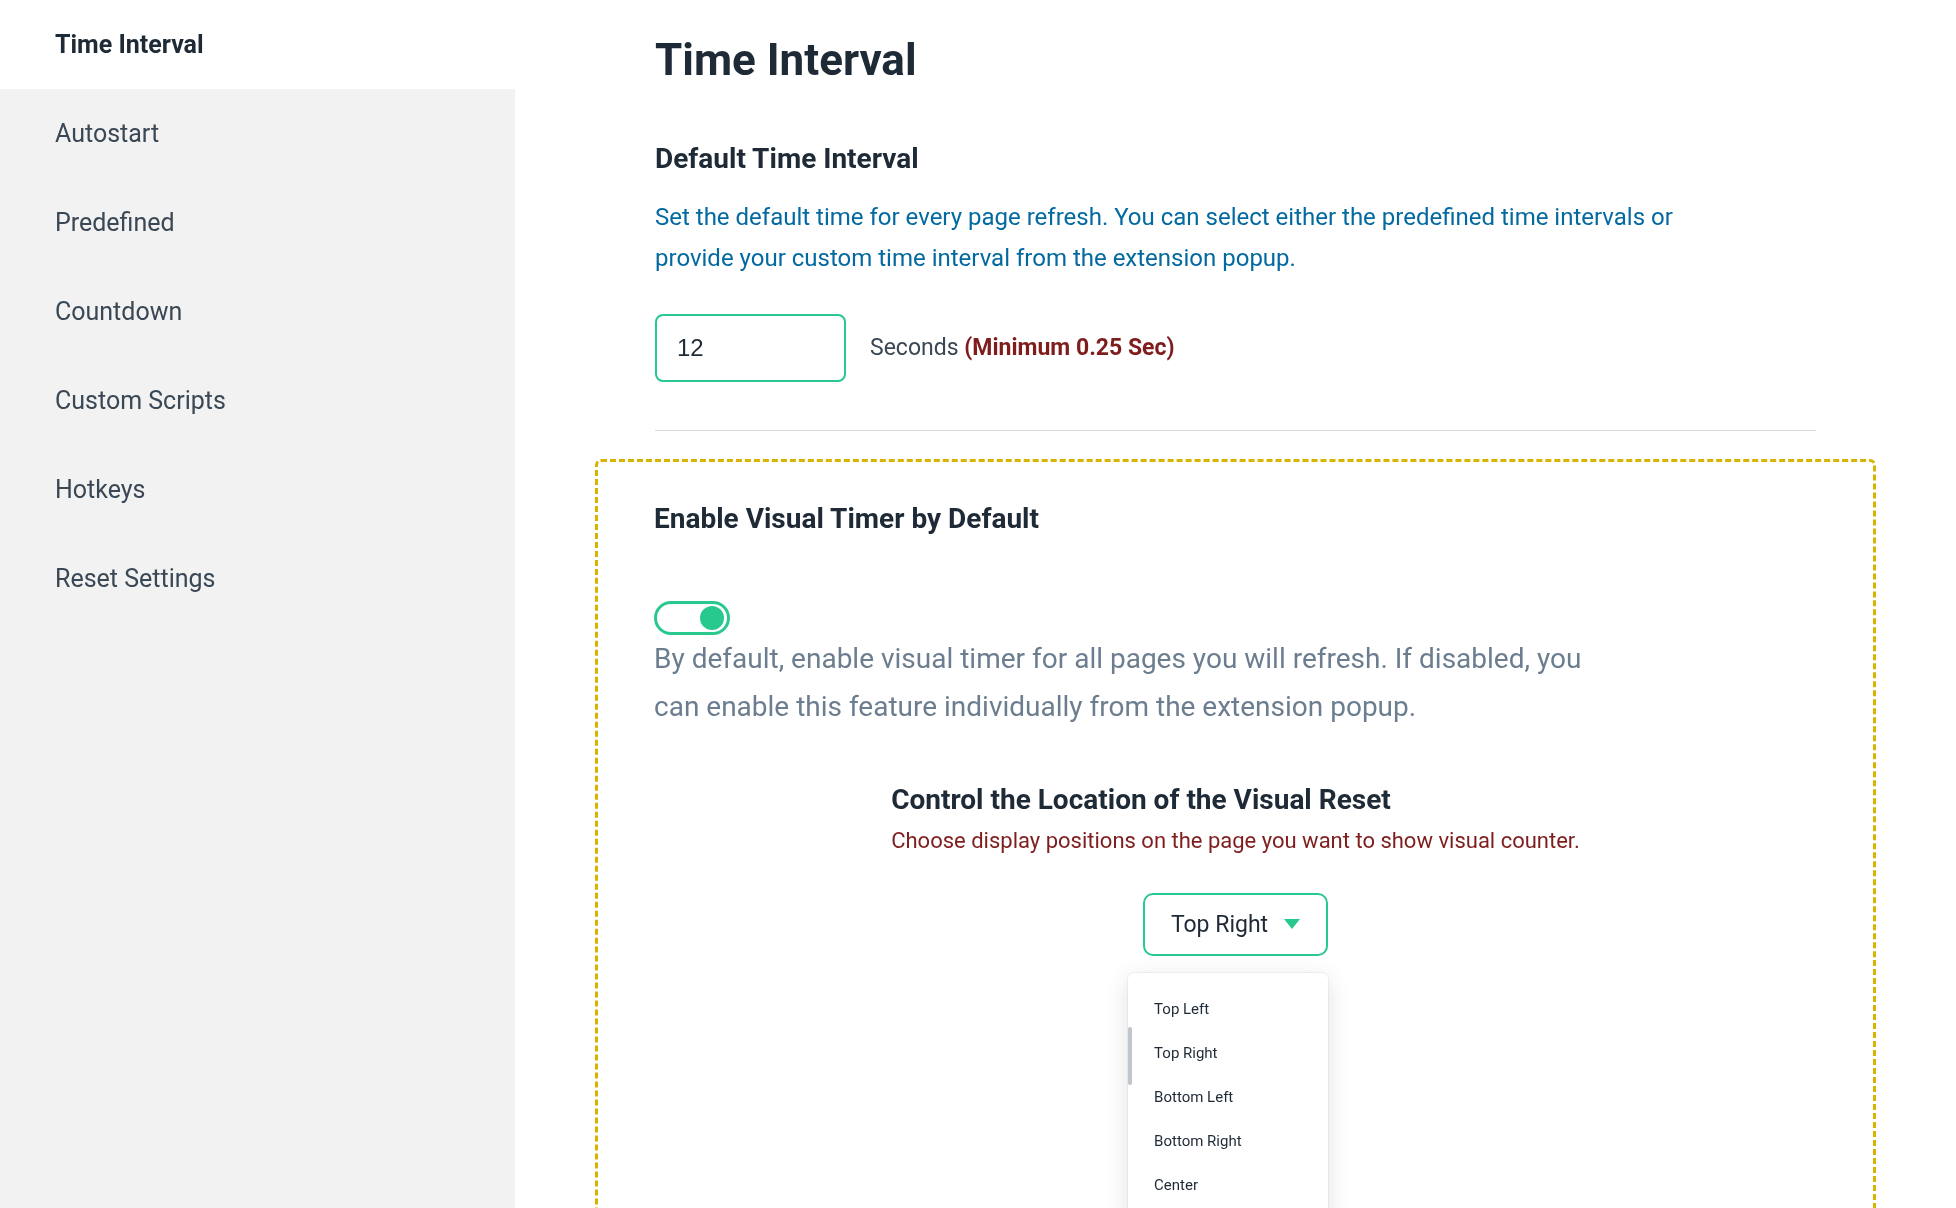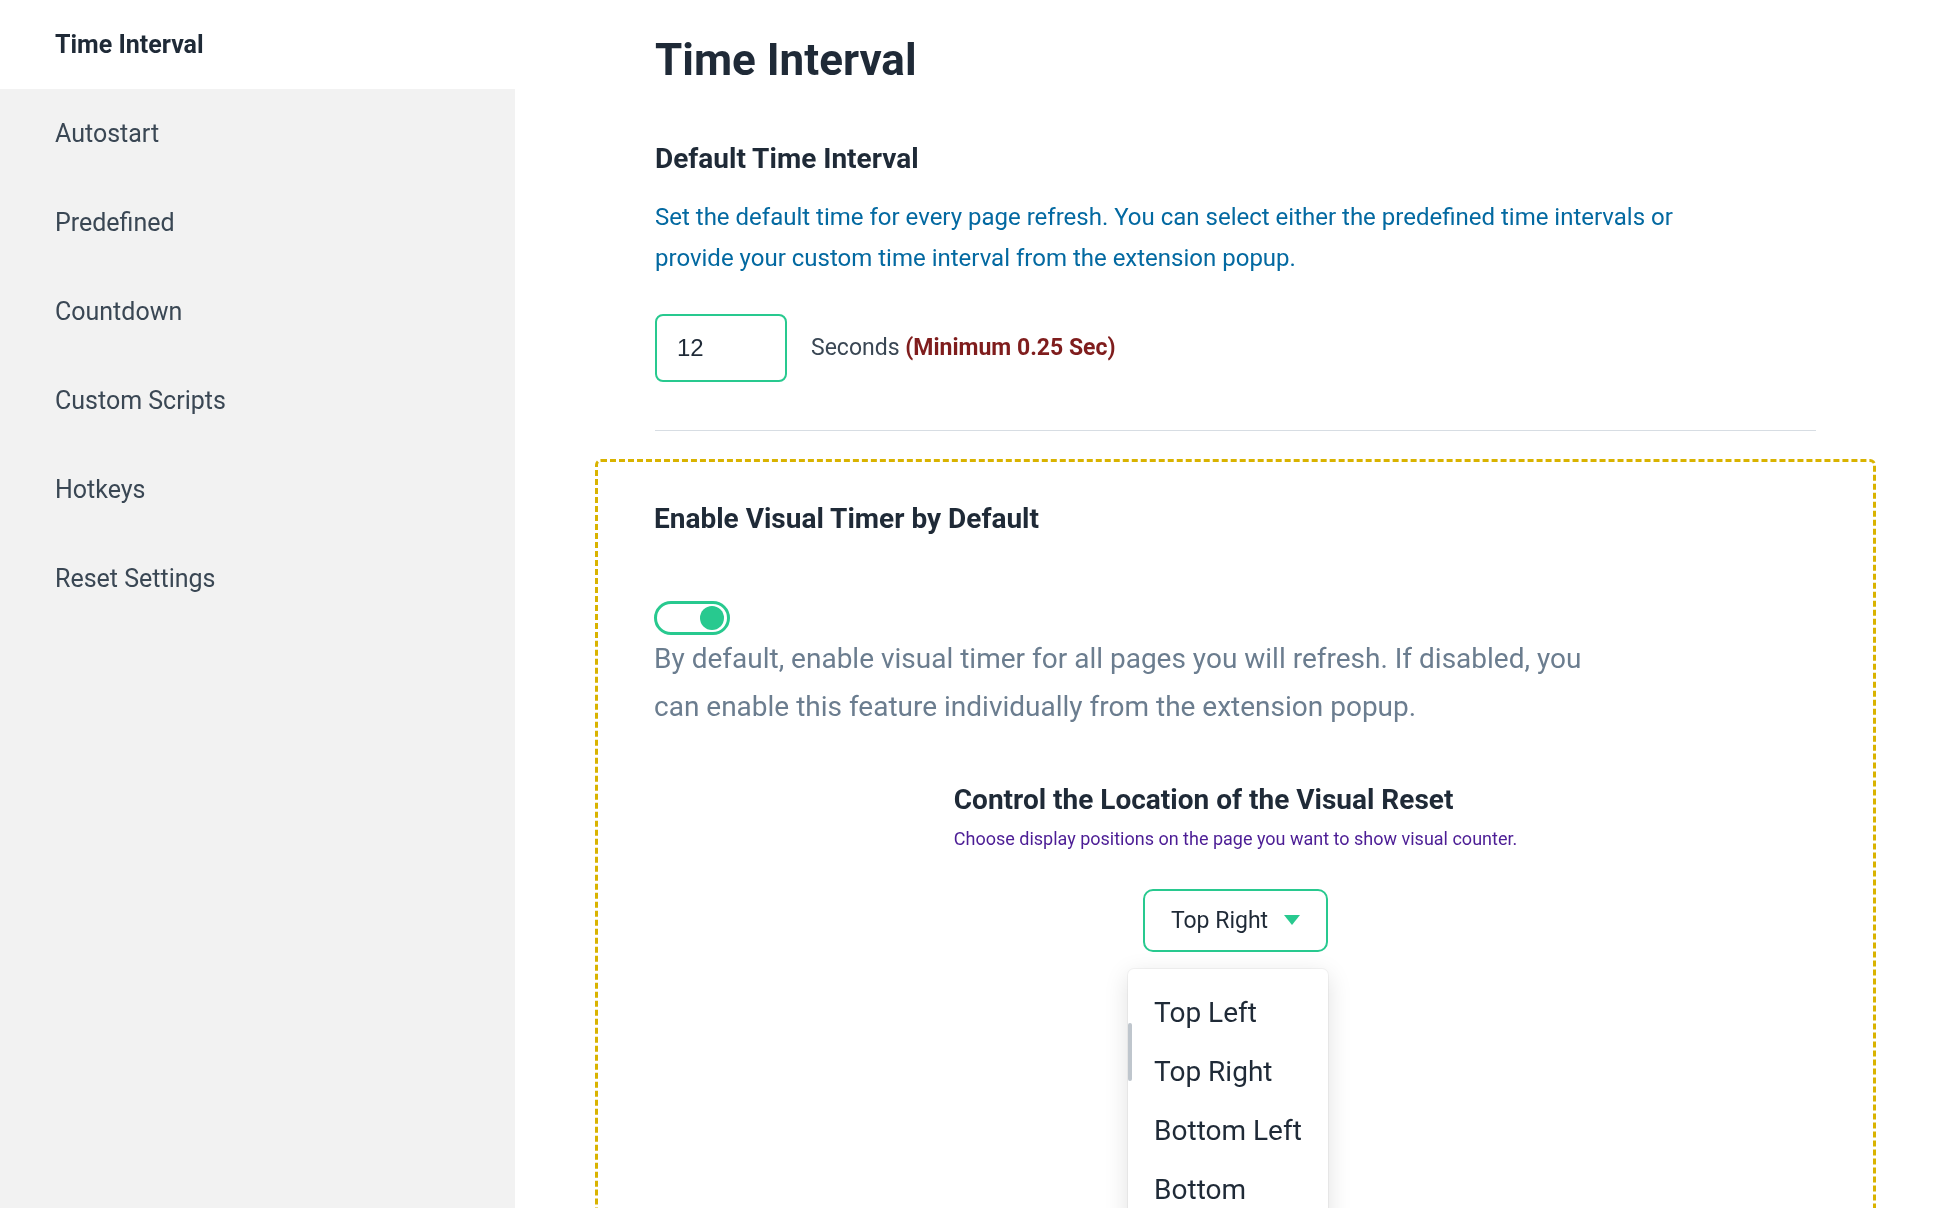--- a/index.html
+++ b/index.html
@@ -58,21 +58,21 @@
     margin-bottom: 34px;
     max-width: 1020px;
   }
   .input-row {
     display: flex;
     align-items: center;
     gap: 24px;
     margin-bottom: 48px;
   }
   .num-input {
-    width: 132px;
+    width: 191px;
     height: 68px;
     border: 2px solid #28c98f;
     border-radius: 8px;
     font-size: 24px;
     padding: 0 20px;
     color: #1f2a37;
     background: #fff;
     outline: none;
   }
   .input-suffix {
@@ -126,22 +126,22 @@
     background: #28c98f;
   }
   .sub-desc {
     font-size: 28px;
     line-height: 1.72;
     color: #6b7d8f;
     max-width: 950px;
     margin-bottom: 52px;
   }
   .sub-desc-sm {
-    font-size: 18px;
-    color: #4c1d95;
+    font-size: 22px;
+    color: #7f1d1d;
     margin-top: 12px;
   }
   
   .select-btn {
     display: inline-flex;
     align-items: center;
     gap: 16px;
     border: 2.5px solid #28c98f;
     border-radius: 10px;
     background: #fff;
@@ -174,21 +174,21 @@
     position: absolute;
     left: 0;
     top: 54px;
     width: 4px;
     height: 58px;
     background: #bfc6cd;
     border-radius: 3px;
   }
   .dd-item {
     padding: 13px 26px;
-    font-size: 28px;
+    font-size: 15px;
     color: #1f2a37;
     cursor: pointer;
   }
   .row-head.align-center { align-items: center; }
 </style>
 </head>
 <body>
 
 <div class="app">
   <nav class="sidebar">

